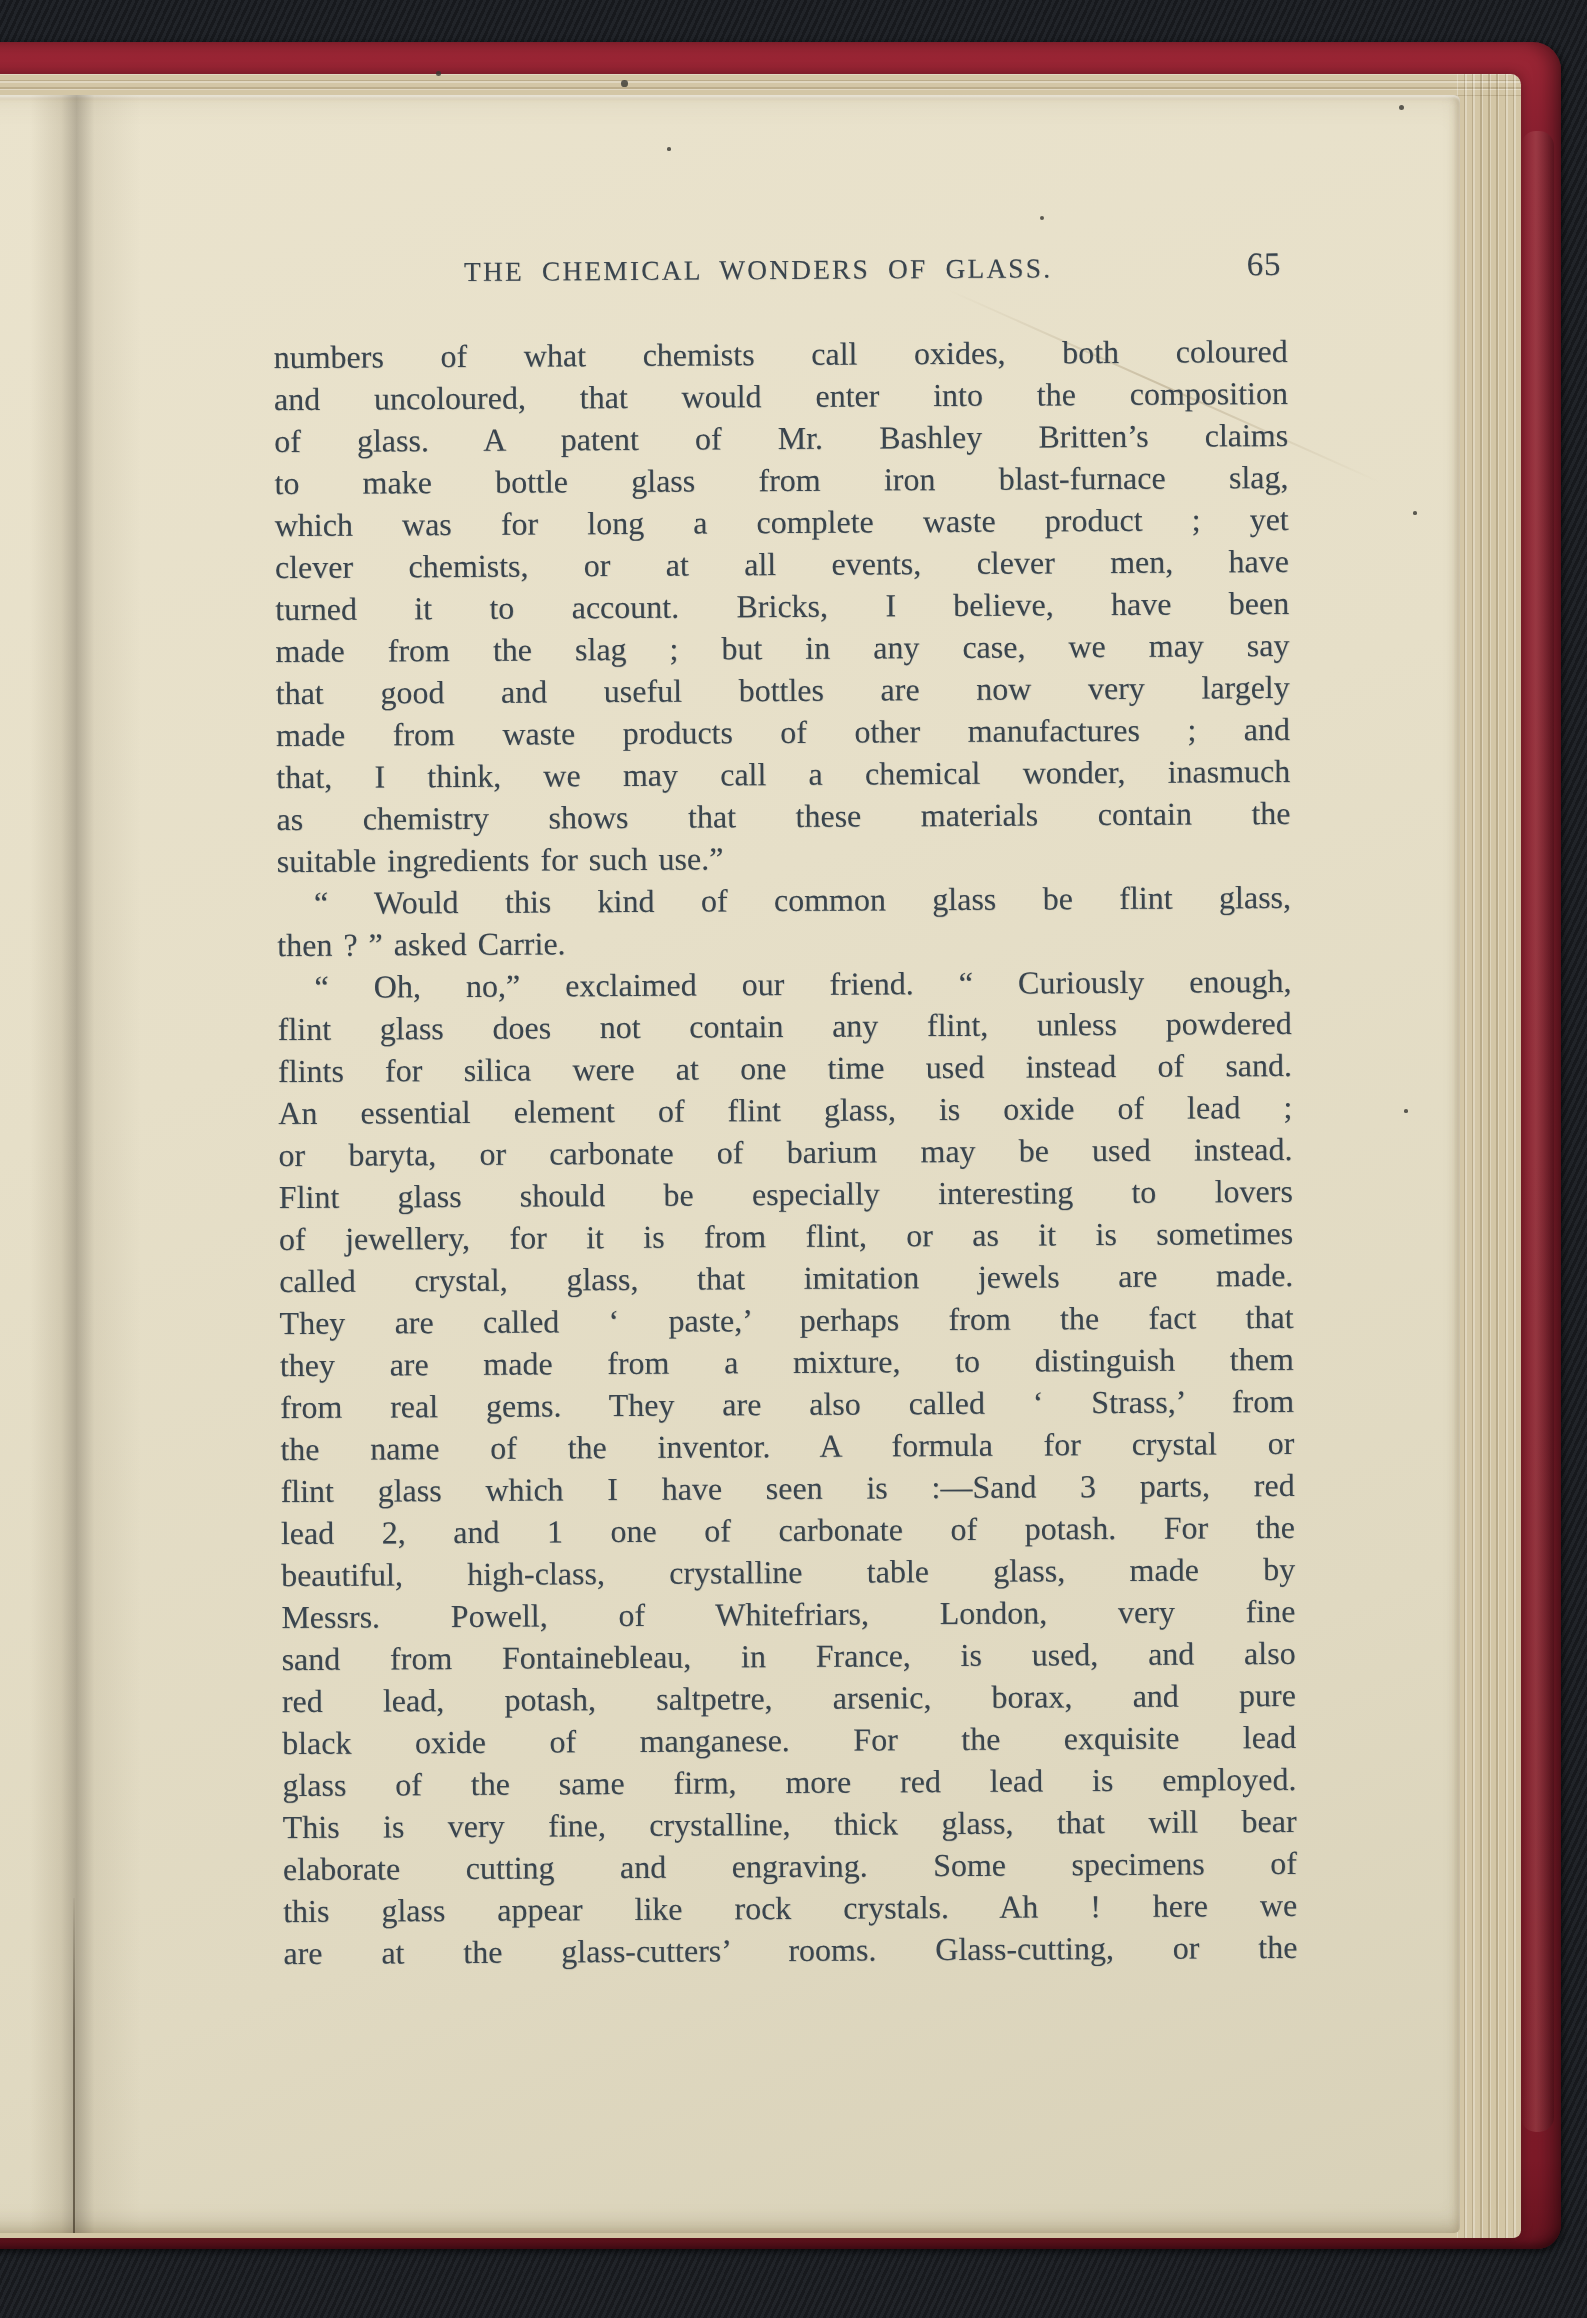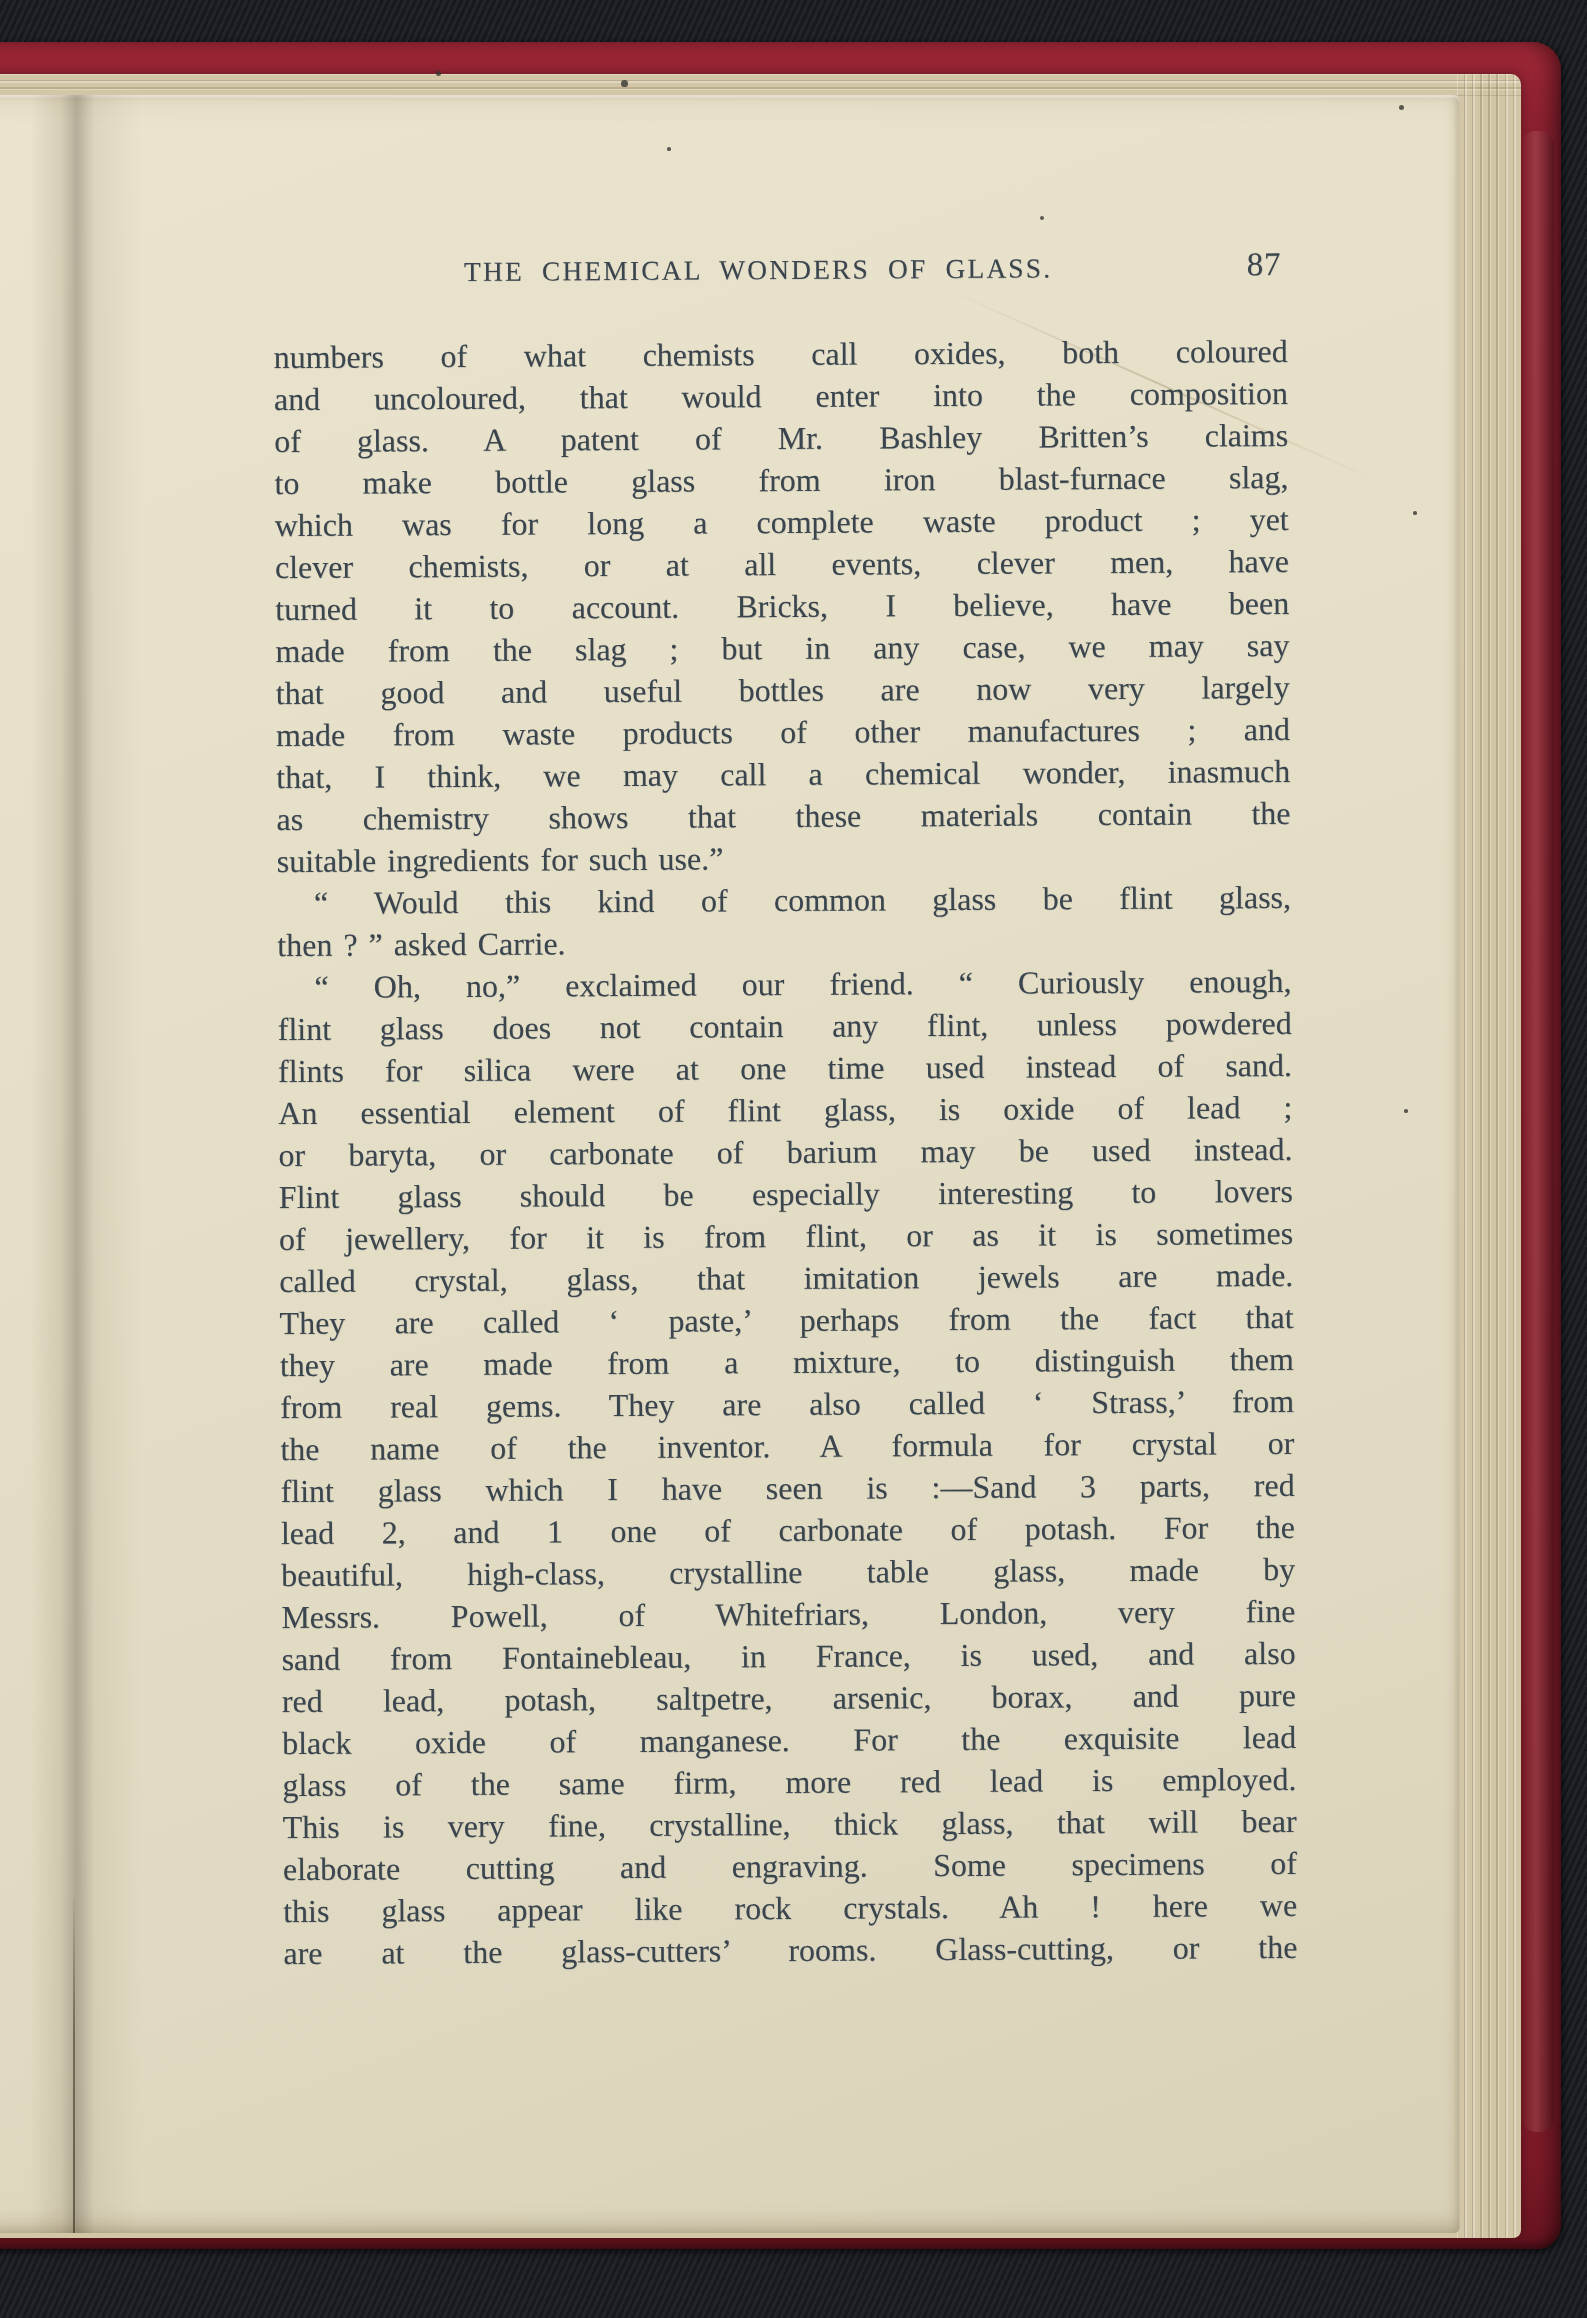--- a/index.html
+++ b/index.html
@@ -189,21 +189,21 @@
 </div>
 
 <div class="book-page"></div>
 <div class="gutter-crease"></div>
 <div class="gutter-line"></div>
 <div class="diagonal-crease"></div>
 
 <div class="print-area">
   <div class="running-header">
     <div class="header-title">THE CHEMICAL WONDERS OF GLASS.</div>
-    <div class="page-number">87</div>
+    <div class="page-number">65</div>
   </div>
   <div class="body-text">
       <div class="line">numbers of what chemists call oxides, both coloured</div>
       <div class="line">and uncoloured, that would enter into the composition</div>
       <div class="line">of glass. A patent of Mr. Bashley Britten’s claims</div>
       <div class="line">to make bottle glass from iron blast-furnace slag,</div>
       <div class="line">which was for long a complete waste product ; yet</div>
       <div class="line">clever chemists, or at all events, clever men, have</div>
       <div class="line">turned it to account. Bricks, I believe, have been</div>
       <div class="line">made from the slag ; but in any case, we may say</div>

